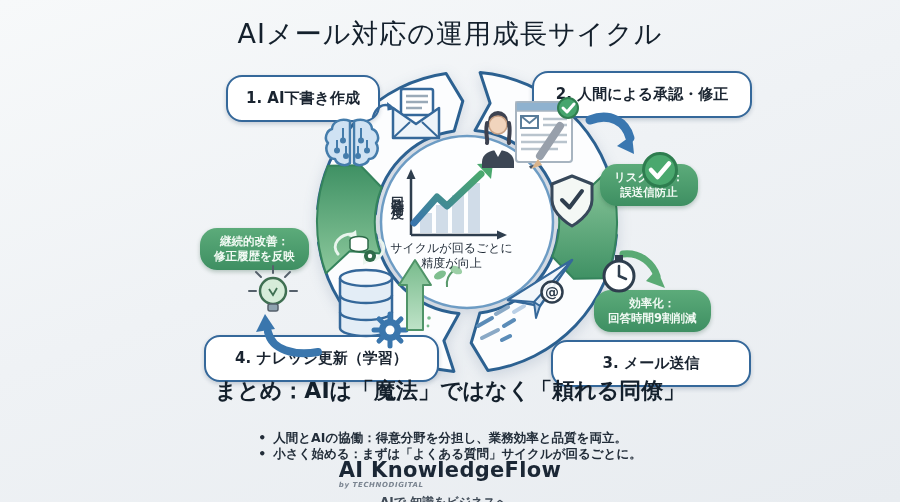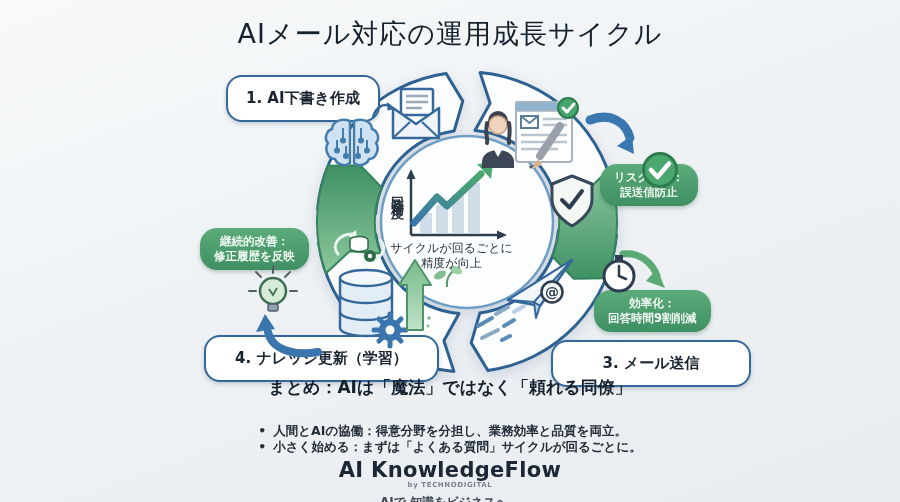--- a/index.html
+++ b/index.html
@@ -34,29 +34,29 @@
     position:absolute; left:388px; top:186px; height:78px;
     writing-mode:vertical-rl; text-orientation:upright;
     font-size:13px; font-weight:700; color:#26313e; letter-spacing:3px;
   }
   .center-caption {
     position:absolute; left:385px; top:241px; width:133px;
     text-align:center; font-size:12px; font-weight:400; color:#1f2a36;
     line-height:15px;
   }
   .summary { position:absolute; top:376px; left:0; width:100%; text-align:center; }
-  .summary-heading { font-size:17px; font-weight:800; color:#14202c; }
+  .summary-heading { font-size:22px; font-weight:800; color:#14202c; }
   .summary ul { display:inline-block; text-align:left; list-style:none; margin-top:24px; }
   .summary li { font-size:12.5px; font-weight:600; color:#222d39; line-height:15.5px; }
   .summary li::before { content:"•"; margin-right:7px; color:#222d39; }
   .footer { position:absolute; top:458px; left:0; width:100%; text-align:center; }
   .brand-wrap { display:inline-block; }
   .brand { font-size:21px; font-weight:800; color:#1b2735; letter-spacing:.3px; }
-  .byline { display:block; text-align:center; font-size:7px; color:#7a8490;
-            letter-spacing:.6px; margin-top:-1px; font-weight:600; }
+  .byline { display:block; text-align:left; font-size:7px; color:#7a8490;
+            letter-spacing:.6px; margin-top:-1px; font-weight:600;font-style:italic; }
   .tagline { font-size:12px; color:#3f4a56; margin-top:3px; font-weight:600; }
 </style>
 </head>
 <body>
 
 <div id="canvas">
 
   <div class="title">AIメール対応の運用成長サイクル</div>
 
   <svg id="ring" style="left:287px; top:57px;" width="360" height="330" viewBox="0 0 360 330">
@@ -108,20 +108,21 @@
       <polygon points="206,106 204,122 190,107" fill="#4aa86e"></polygon>
       <g>
         <path d="M160 230 C159 222 162 218 166 214" fill="none" stroke="#5a9a6c" stroke-width="2"></path>
         <ellipse cx="153" cy="218" rx="6.5" ry="3.8" fill="#7fbf8f" transform="rotate(-28 153 218)"></ellipse>
         <ellipse cx="169" cy="213" rx="6.5" ry="3.8" fill="#9ccfa6" transform="rotate(24 169 213)"></ellipse>
       </g>
     </g>
   </svg>
 
   <div class="pill" style="left:226px; top:75px; min-width:150px;">1. AI下書き作成</div>
+  <div class="pill" style="left:532px; top:71px; min-width:220px;">2. 人間による承認・修正</div>
   <div class="pill" style="left:551px; top:340px; min-width:200px;">3. メール送信</div>
   <div class="pill" style="left:204px; top:335px; min-width:235px;">4. ナレッジ更新（学習）</div>
 
   <div class="badge" style="left:600px; top:164px;">
     <span>リスク管理：</span><br>
     <span>誤送信防止</span>
   </div>
   <div class="badge" style="left:594px; top:290px;">
     <span>効率化：</span><br>
     <span>回答時間9割削減</span>

